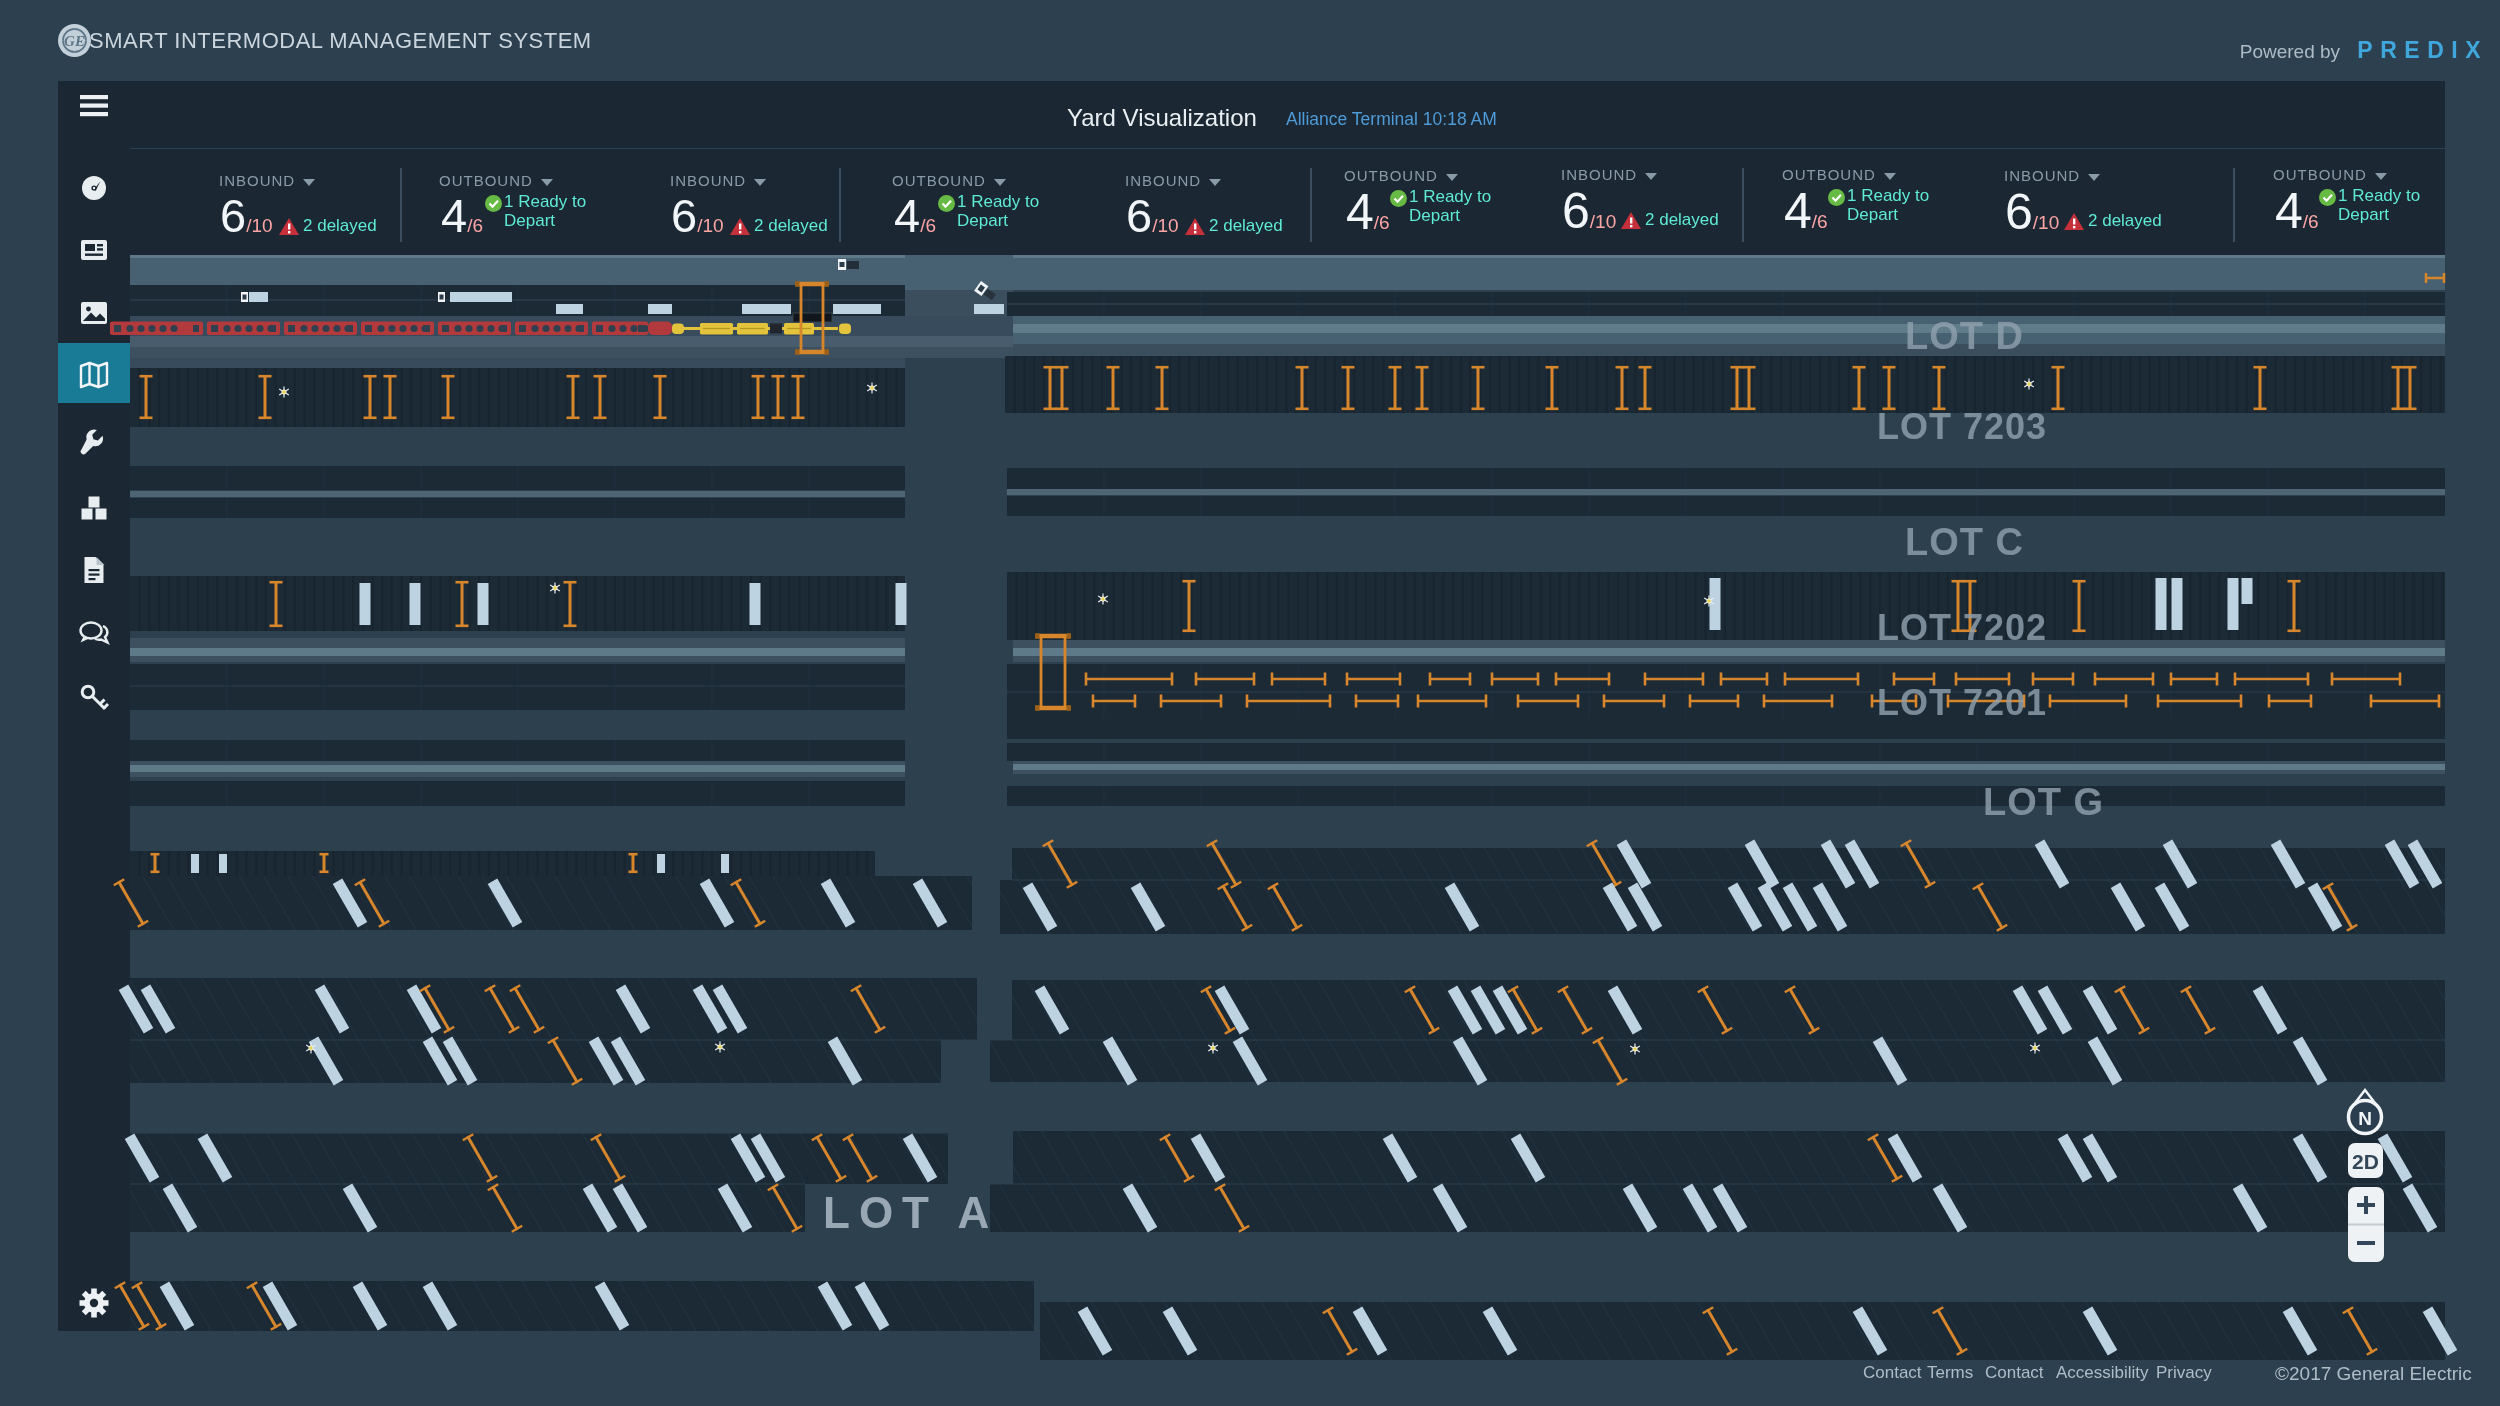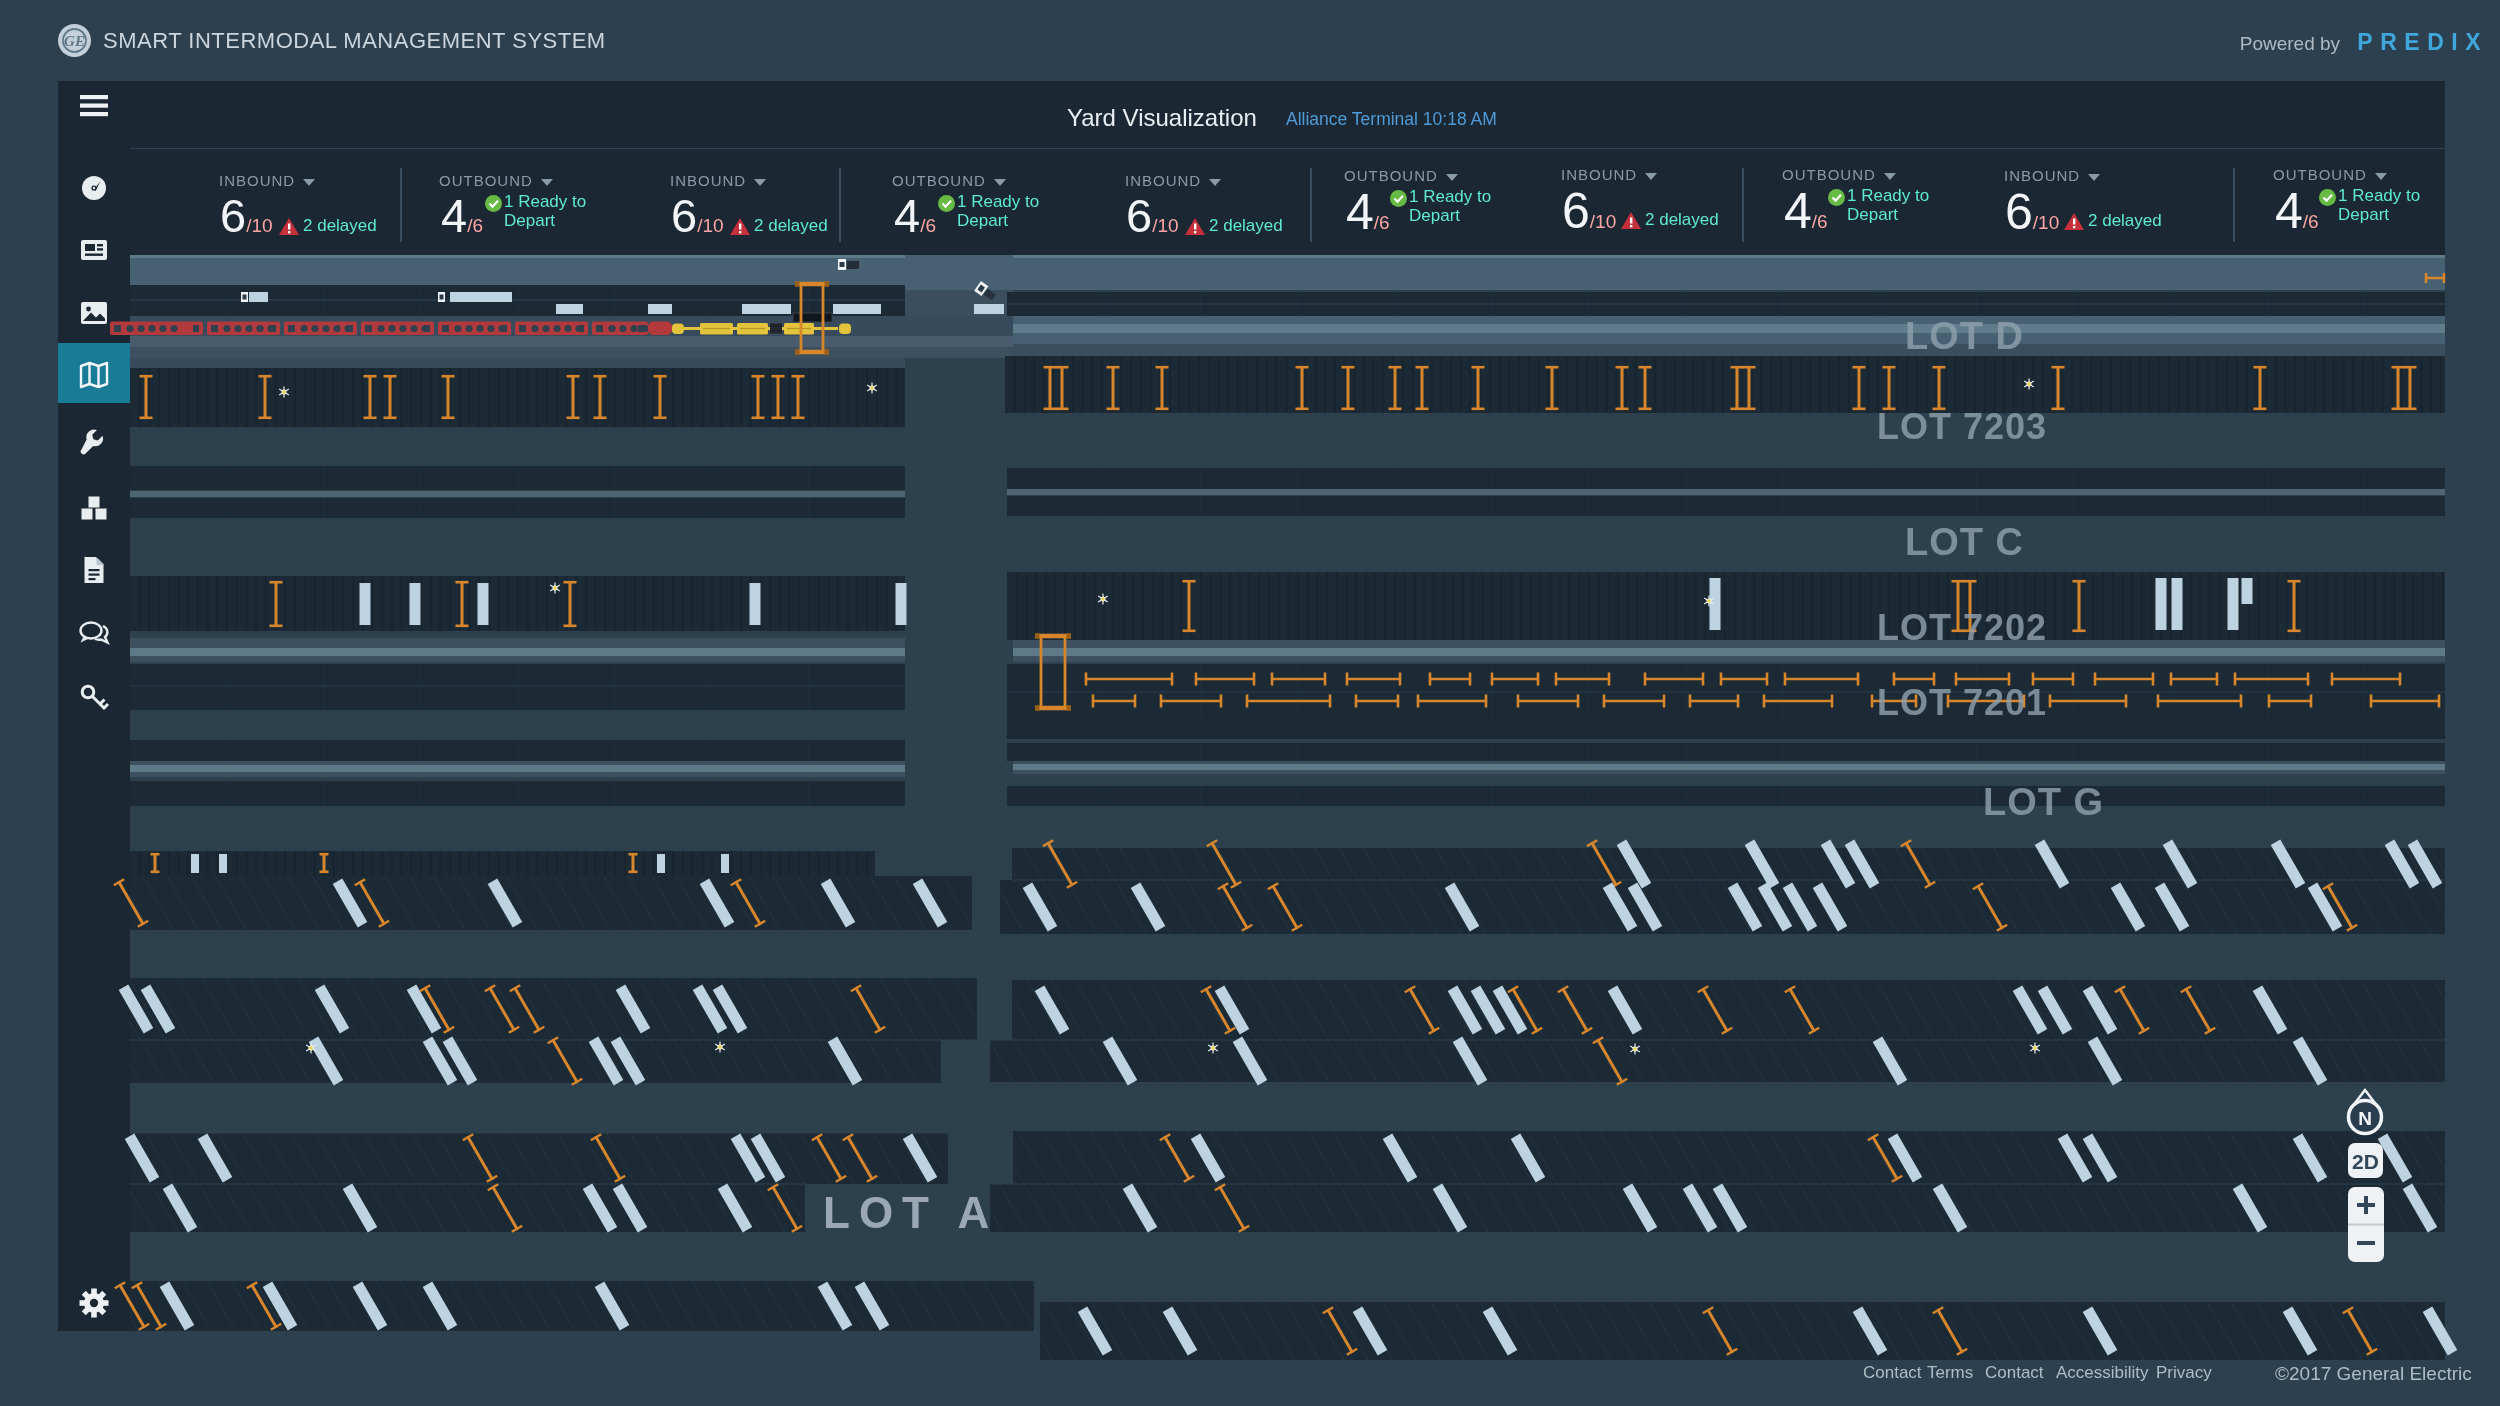--- a/index.html
+++ b/index.html
@@ -1,19 +1,19 @@
 <!DOCTYPE html>
 <html><head><meta charset="utf-8">
 <style>
 *{margin:0;padding:0;box-sizing:border-box}
 html,body{width:2500px;height:1406px;background:#2D404F;font-family:"Liberation Sans",sans-serif;overflow:hidden;position:relative}
 .abs{position:absolute}
 .topbar{position:absolute;left:0;top:0;width:2500px;height:81px;background:#2D404F}
-.brand{position:absolute;left:103px;top:28px;font-size:22px;letter-spacing:0.5px;color:#CBD5DD}
-.powered{position:absolute;right:12px;top:29px;font-size:19px;color:#AEBBC4}
+.brand{position:absolute;left:89px;top:28px;font-size:22px;letter-spacing:0.5px;color:#CBD5DD}
+.powered{position:absolute;right:12px;top:37px;font-size:19px;color:#AEBBC4}
 .predix{color:#3FA7DC;font-weight:bold;font-size:23px;letter-spacing:7.5px;margin-left:12px}
 .sidebar{position:absolute;left:58px;top:81px;width:72px;height:1250px;background:#1B2732}
 .active{position:absolute;left:0px;top:262px;width:72px;height:60px;background:#1A7B97}
 .panelhead{position:absolute;left:130px;top:81px;width:2315px;height:174px;background:#1B2732}
 .vtitle{position:absolute;left:1067px;top:104px;font-size:24px;color:#E9EFF3}
 .alliance{position:absolute;left:1286px;top:109px;font-size:17.5px;color:#4E9BD8}
 .hdivider{position:absolute;left:130px;top:148px;width:2315px;height:1px;background:#2C4053}
 .glabel{position:absolute;font-size:15px;letter-spacing:1px;color:#8A9BA8}
 .caret{display:inline-block;width:0;height:0;border-left:6px solid transparent;border-right:6px solid transparent;border-top:7px solid #8A9BA8;margin-left:8px}
 .gnumrow{position:absolute}

